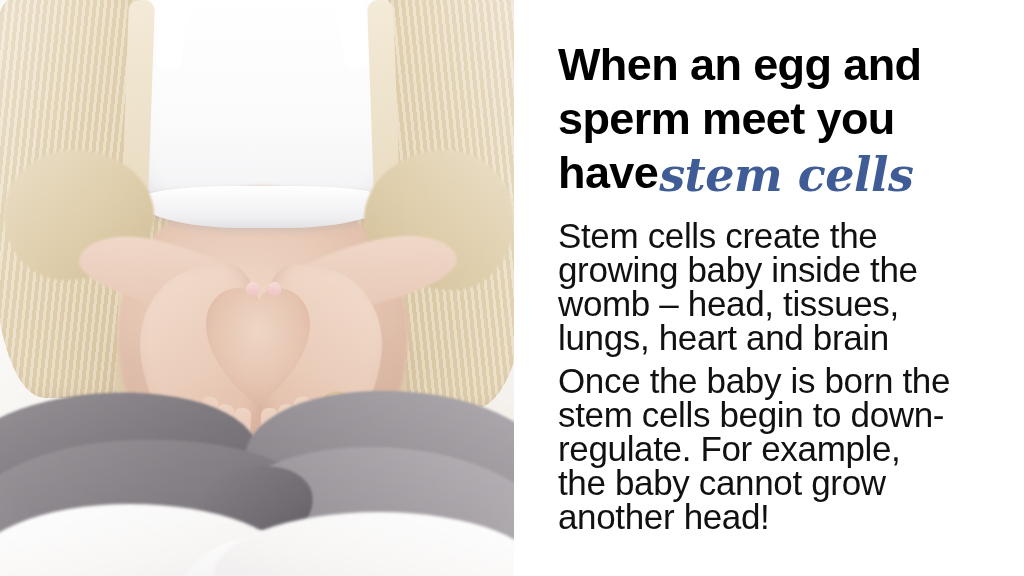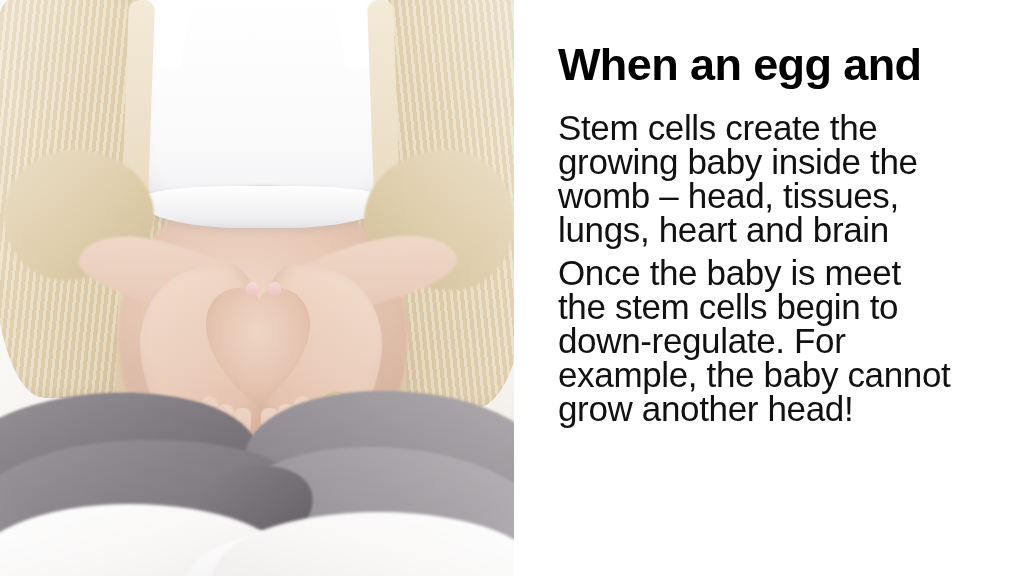--- a/index.html
+++ b/index.html
@@ -456,22 +456,24 @@
     <div class="bed-front-mid"></div>
     <div class="bed-front-2"></div>
 
     <div class="photo-soft"></div>
   </div>
 
   <div class="text-panel">
 
     <h1 class="headline">
       <span class="line">When an egg and</span>
+      <span class="line">sperm meet you</span>
+      <span class="line"><span>have</span><span class="script">stem cells</span></span>
     </h1>
 
     <div class="body-block">
       <p class="body-para">Stem cells create the growing baby inside the womb – head, tissues, lungs, heart and brain</p>
-      <p class="body-para">Once the baby is meet the stem cells begin to down-regulate. For example, the baby cannot grow another head!</p>
+      <p class="body-para">Once the baby is born the stem cells begin to down-regulate. For example, the baby cannot grow another head!</p>
     </div>
 
   </div>
 
 </div>
 
 </body></html>

